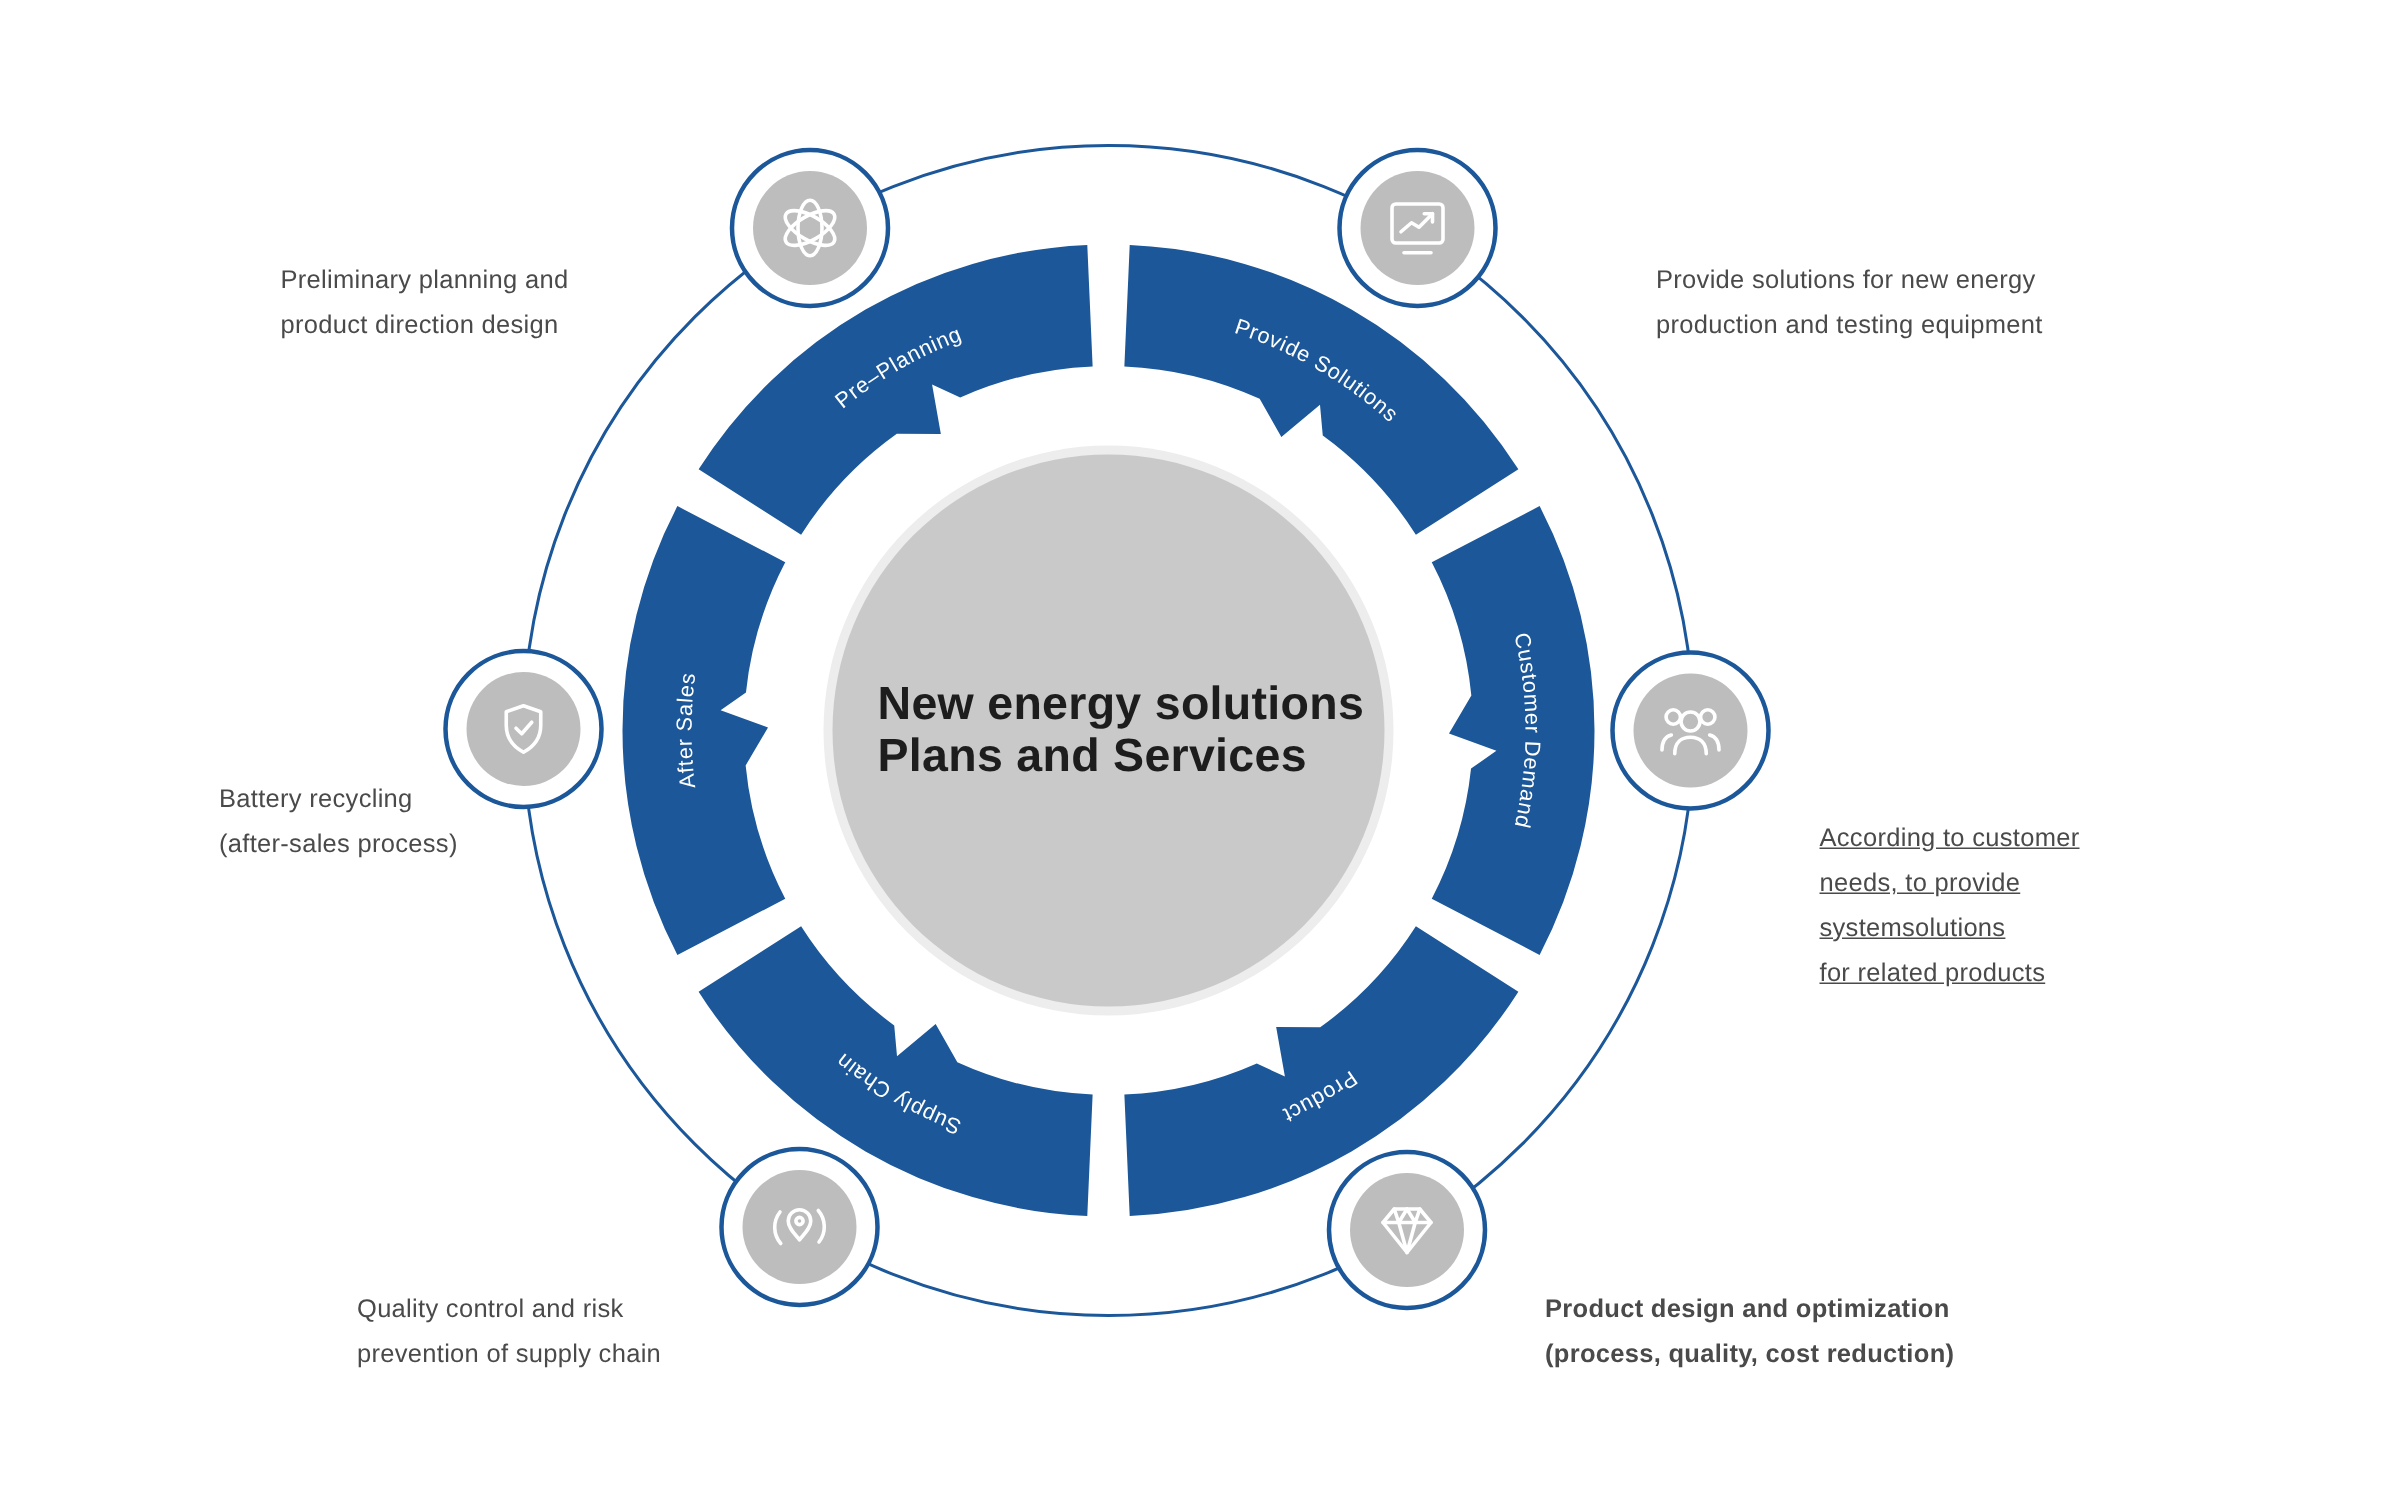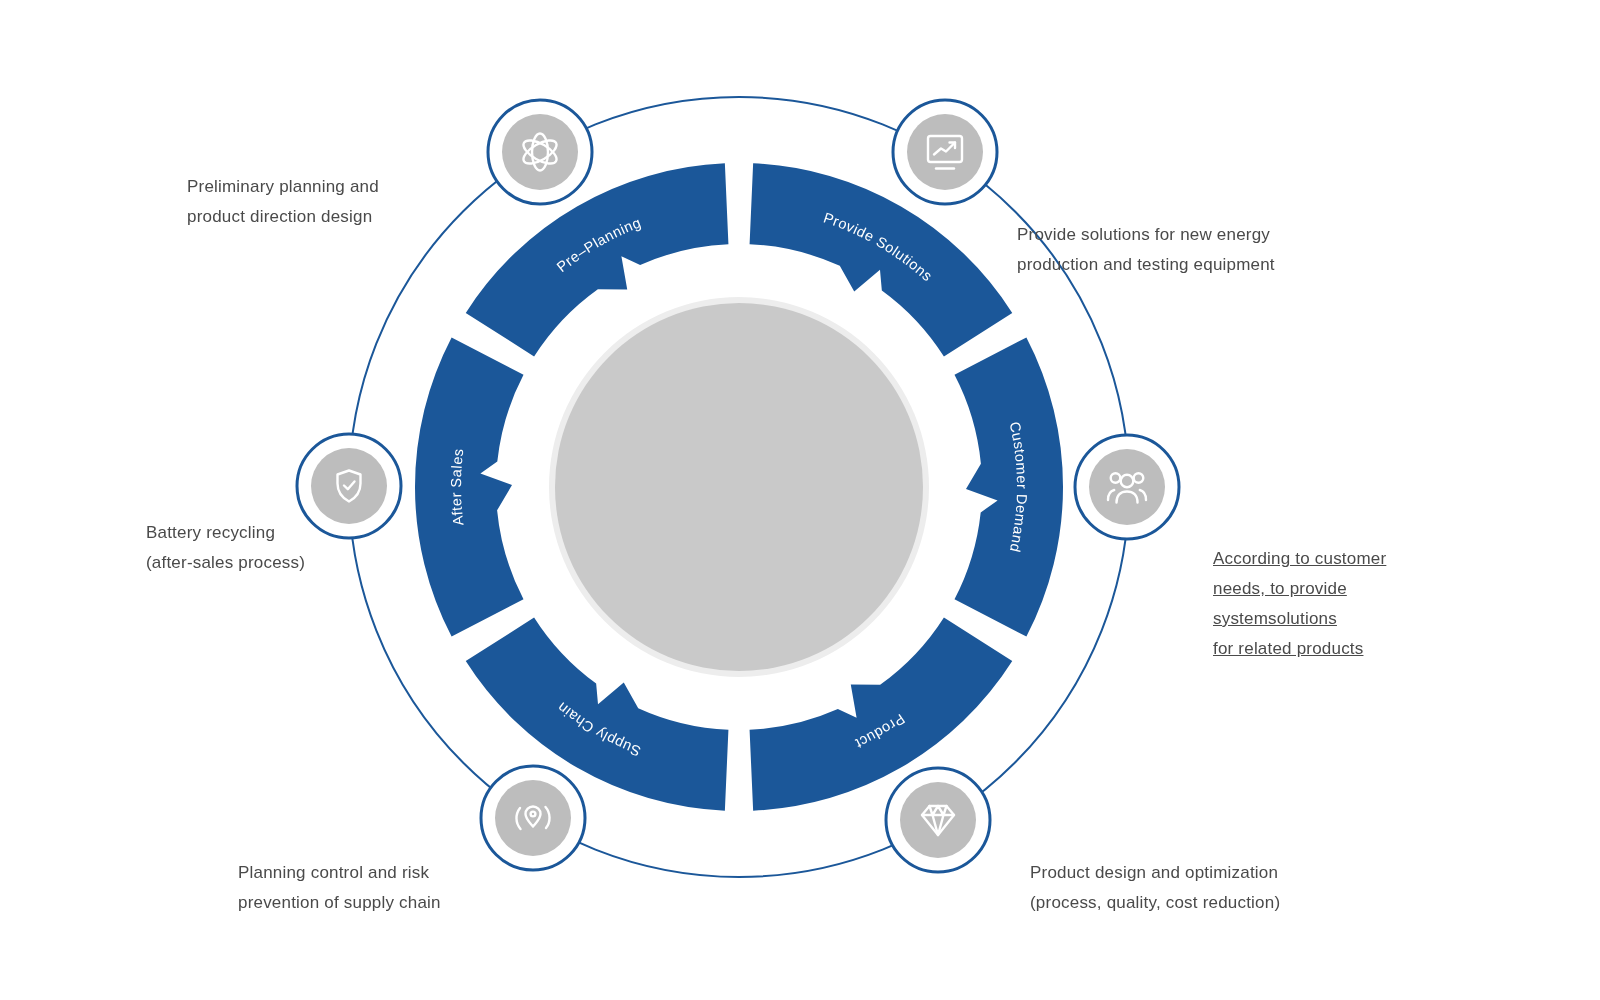--- a/index.html
+++ b/index.html
@@ -138,34 +138,36 @@
         <circle r="52" fill="#ffffff" stroke="#1B5799" stroke-width="3"></circle>
         <circle r="38" fill="#BDBDBD"></circle>
         <g fill="none" stroke="#ffffff" stroke-width="2.4">
           <path d="M 0,-15.5 L 11.5,-11.5 L 11.5,-2.5 C 11.5,6.5 6.5,12 0,15.5 C -6.5,12 -11.5,6.5 -11.5,-2.5 L -11.5,-11.5 Z"></path>
           <polyline points="-5,-0.5 -1.2,3.2 5.5,-4.5"></polyline>
         </g>
       </g>
     </g>
   </svg>
 
+  <div id="center-title">New energy solutions
+Plans and Services</div>
 
   <div class="annotation" style="left:187px;top:172px;">Preliminary planning and
 product direction design</div>
 
-  <div class="annotation" style="left:1017px;top:172px;margin-top:48px;">Provide solutions for new energy
+  <div class="annotation" style="left:1104px;top:172px;">Provide solutions for new energy
 production and testing equipment</div>
 
   <div class="annotation" style="left:1213px;top:544px;text-decoration:underline;">According to customer
 needs,  to provide
 systemsolutions
 for related products</div>
 
-  <div class="annotation" style="left:1030px;top:858px;">Product design and optimization
+  <div class="annotation" style="left:1030px;top:858px;font-weight:bold;">Product design and optimization
 (process, quality, cost reduction)</div>
 
-  <div class="annotation" style="left:238px;top:858px;">Planning control and risk
+  <div class="annotation" style="left:238px;top:858px;">Quality control and risk
 prevention of supply chain</div>
 
   <div class="annotation" style="left:146px;top:518px;">Battery recycling
 (after-sales process)</div>
 
 </div>
 
 </body></html>

